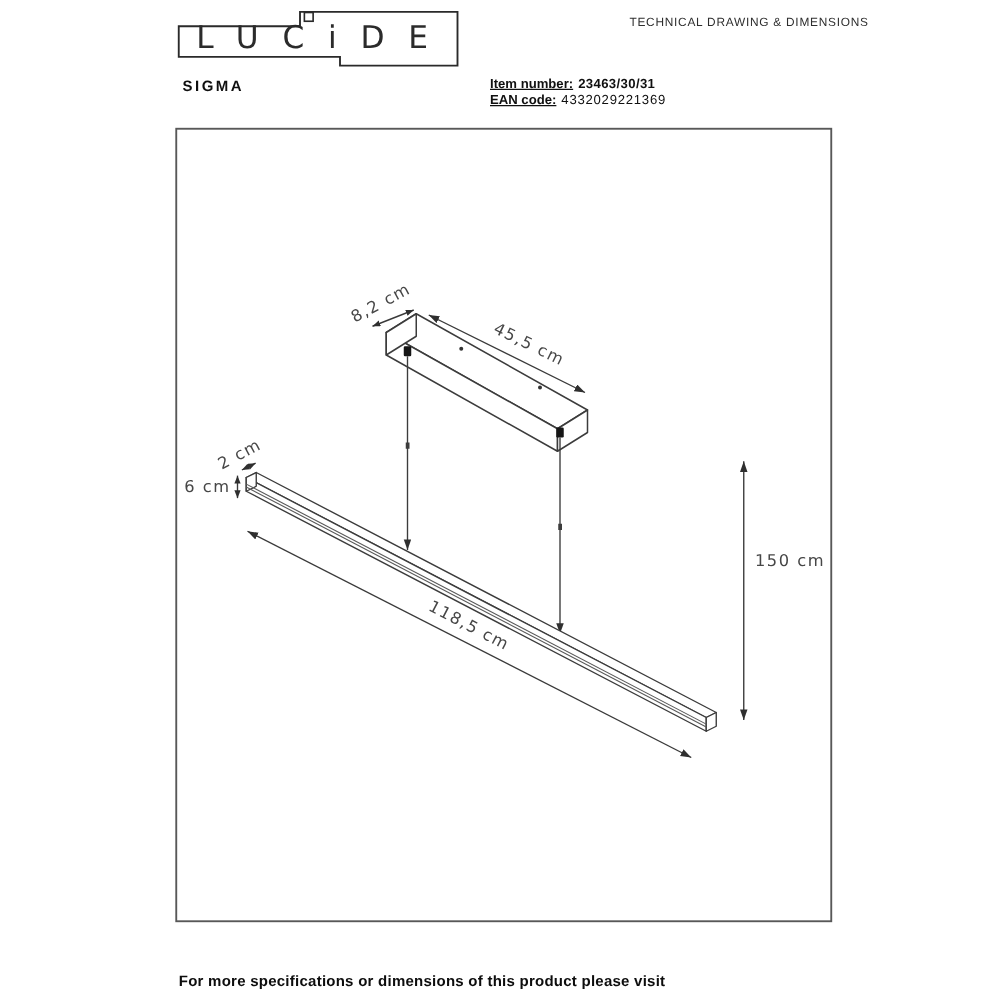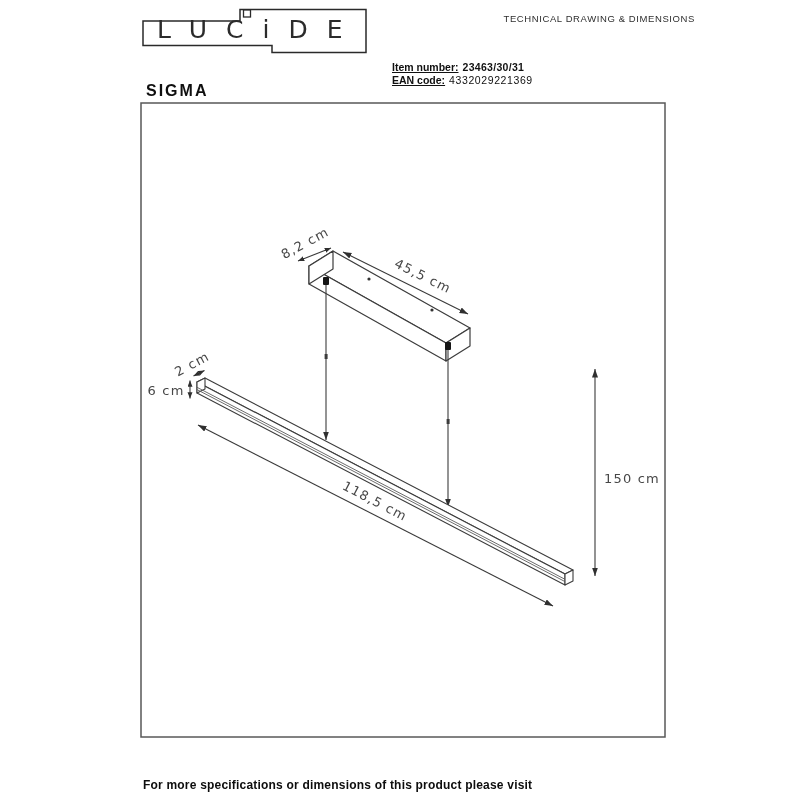--- a/index.html
+++ b/index.html
@@ -3,21 +3,21 @@
 <meta charset="utf-8">
 <style>
   html,body{margin:0;padding:0;background:#fff;}
   #page{position:relative;width:800px;height:800px;background:#ffffff;overflow:hidden;
         font-family:"Liberation Sans",sans-serif;color:#1a1a1a;padding-left:32px;}
   #art{position:absolute;left:0;top:0;width:800px;height:800px;}
   .abs{position:absolute;white-space:nowrap;}
   .brand-letters{left:157px;top:15px;font-family:"DejaVu Sans",sans-serif;font-size:25px;
         font-weight:400;letter-spacing:19px;color:#2b2b2b;}
   .doc-title{right:137px;top:13px;font-size:9.5px;letter-spacing:.6px;color:#2e2e2e;}
-  .product-name{left:146px;top:62px;font-size:16px;font-weight:700;letter-spacing:2px;color:#0f0f0f;margin-top:20px;}
+  .product-name{left:146px;top:62px;font-size:12px;font-weight:700;letter-spacing:2px;color:#0f0f0f;}
   .meta-line{left:392px;font-size:10.5px;color:#101010;}
   .meta-label{font-weight:700;margin-right:4px;text-decoration:underline;}
   .meta-value{font-weight:700;letter-spacing:.3px;}
   .meta-value.normal{font-weight:400;letter-spacing:.6px;}
   .dim{position:absolute;font-family:"DejaVu Sans",sans-serif;font-size:13px;color:#474747;
        letter-spacing:1.2px;white-space:nowrap;transform:translate(-50%,-50%) rotate(var(--r,0deg));}
   .footer-line1{left:143px;top:778px;font-size:12px;font-weight:700;color:#0d0d0d;letter-spacing:.2px;}
   .footer-line2{left:142px;top:761px;font-size:18.5px;font-weight:700;color:#0d0d0d;letter-spacing:.4px;}
 </style>
 </head>
@@ -98,17 +98,17 @@
   <div class="dim" style="left:305px;top:243px;--r:-28deg;">8,2 cm</div>
 
   <div class="dim" style="left:423px;top:276px;--r:26deg;">45,5 cm</div>
 
   <div class="dim" style="left:192px;top:364px;--r:-28deg;">2 cm</div>
 
   <div class="dim" style="left:166px;top:390px;">6 cm</div>
 
   <div class="dim" style="left:375px;top:501px;--r:27.5deg;">118,5 cm</div>
 
-  <div class="dim" style="left:632px;top:478px;">150 cm</div>
+  <div class="dim" style="left:632px;top:449px;">150 cm</div>
 
   <div class="abs footer-line1">For more specifications or dimensions of this product please visit</div>
 
 </div>
 
 </body></html>

